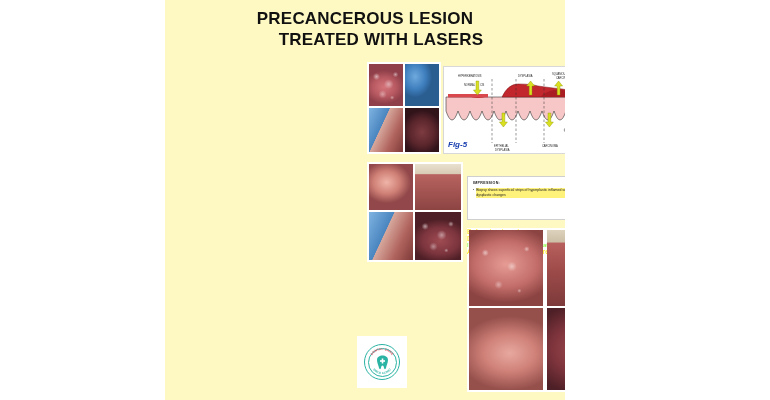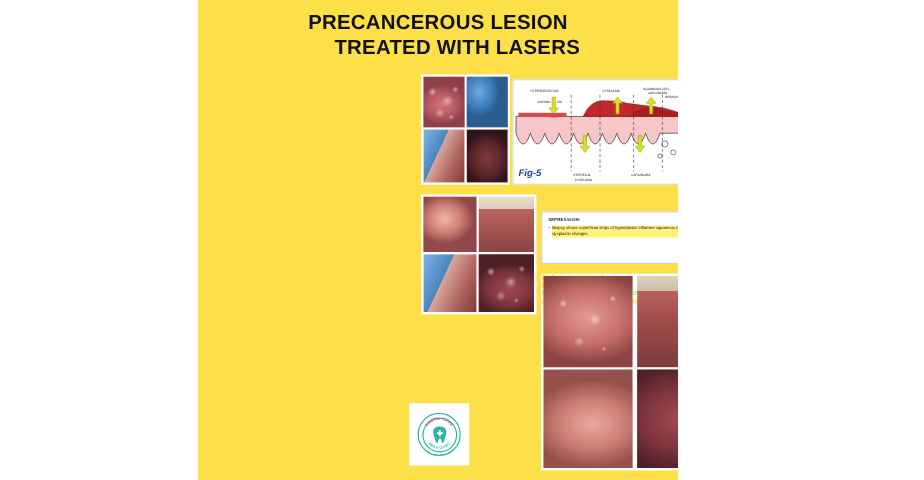--- a/index.html
+++ b/index.html
@@ -1,26 +1,26 @@
 <!DOCTYPE html>
 <html><head>
 <meta charset="utf-8">
 <style>
   html,body{margin:0;padding:0;background:#ffffff;}
   body{width:770px;height:400px;overflow:hidden;font-family:"Liberation Sans",sans-serif;}
   #stage{position:relative;width:770px;height:400px;background:#ffffff;}
 
   
-  #poster{position:absolute;left:165px;top:0;width:400px;height:400px;background:#fde047;overflow:hidden;}
+  #poster{position:absolute;left:165px;top:0;width:400px;height:400px;background:#fef9c3;overflow:hidden;}
 
   #title{position:absolute;left:0;top:8px;width:400px;text-align:center;color:#111;
          font-weight:bold;font-size:17px;line-height:21px;letter-spacing:.2px;}
   #title .l2{display:block;padding-left:32px;}
 
-  .panel{position:absolute;background:#ffffff;box-sizing:border-box;overflow:hidden;}
+  .panel{position:absolute;background:#ffffff;box-sizing:border-box;overflow:hidden;margin-left:16px;}
 
   
   .ph{position:absolute;overflow:hidden;background:#b06a60;}
   .cap-y{color:#ffe400;}
   .cap-g{color:#7dff2a;}
 
   
   .t1{background:
       radial-gradient(ellipse 60% 40% at 45% 55%,#d4737a 0%,#b95a62 55%,#8e3f49 100%),
       linear-gradient(160deg,#c98a82 0%,#a85a58 60%,#6e3330 100%);}

